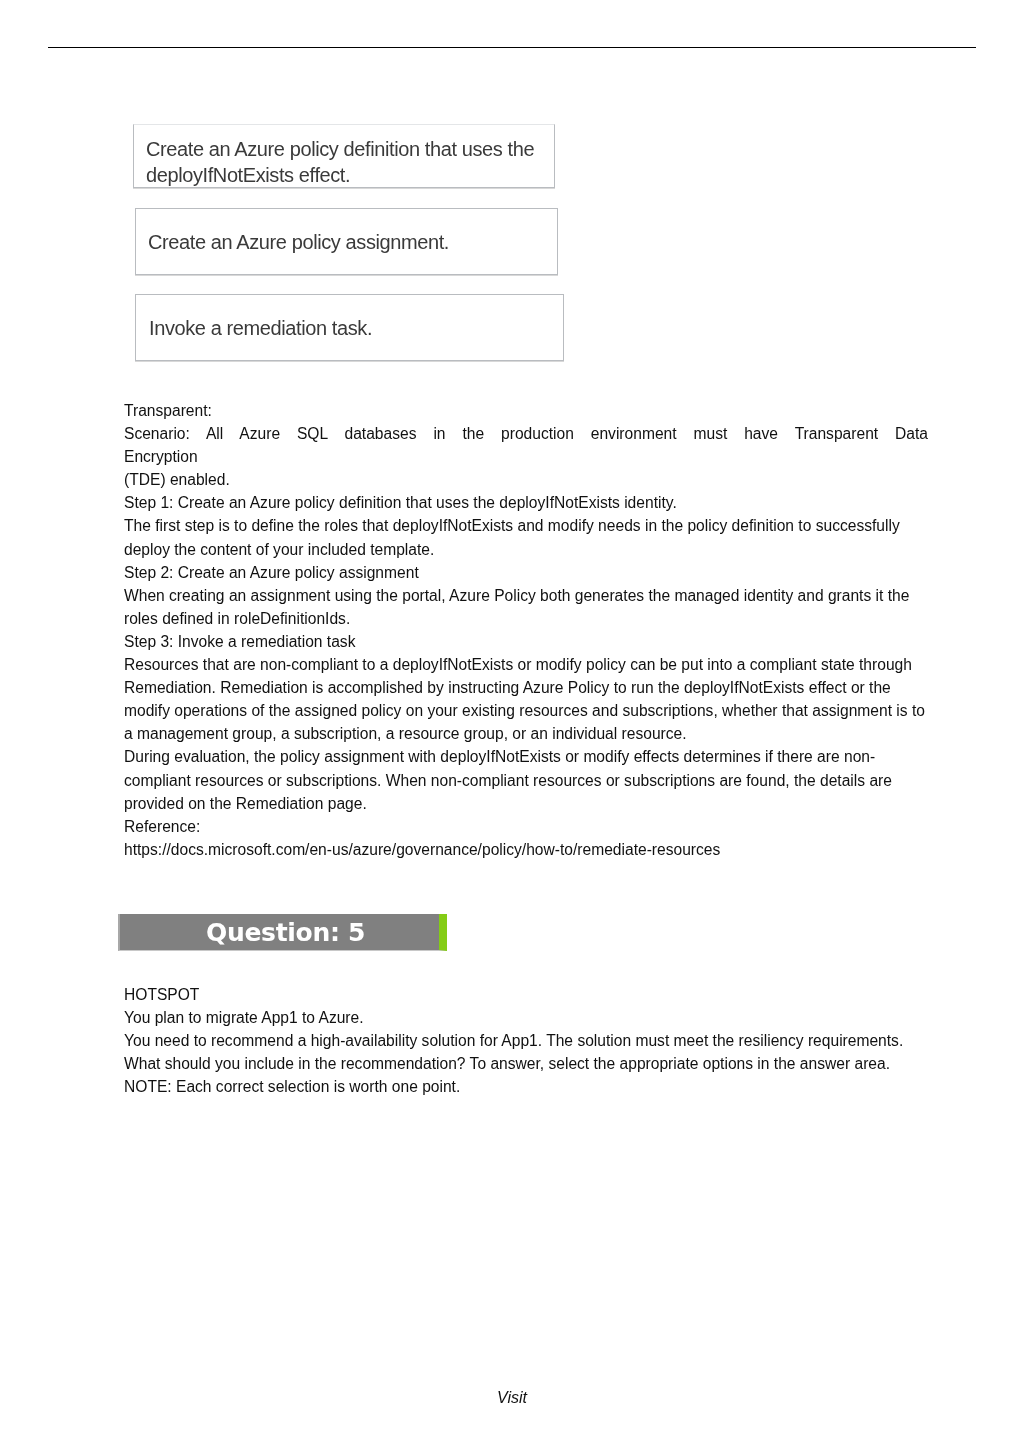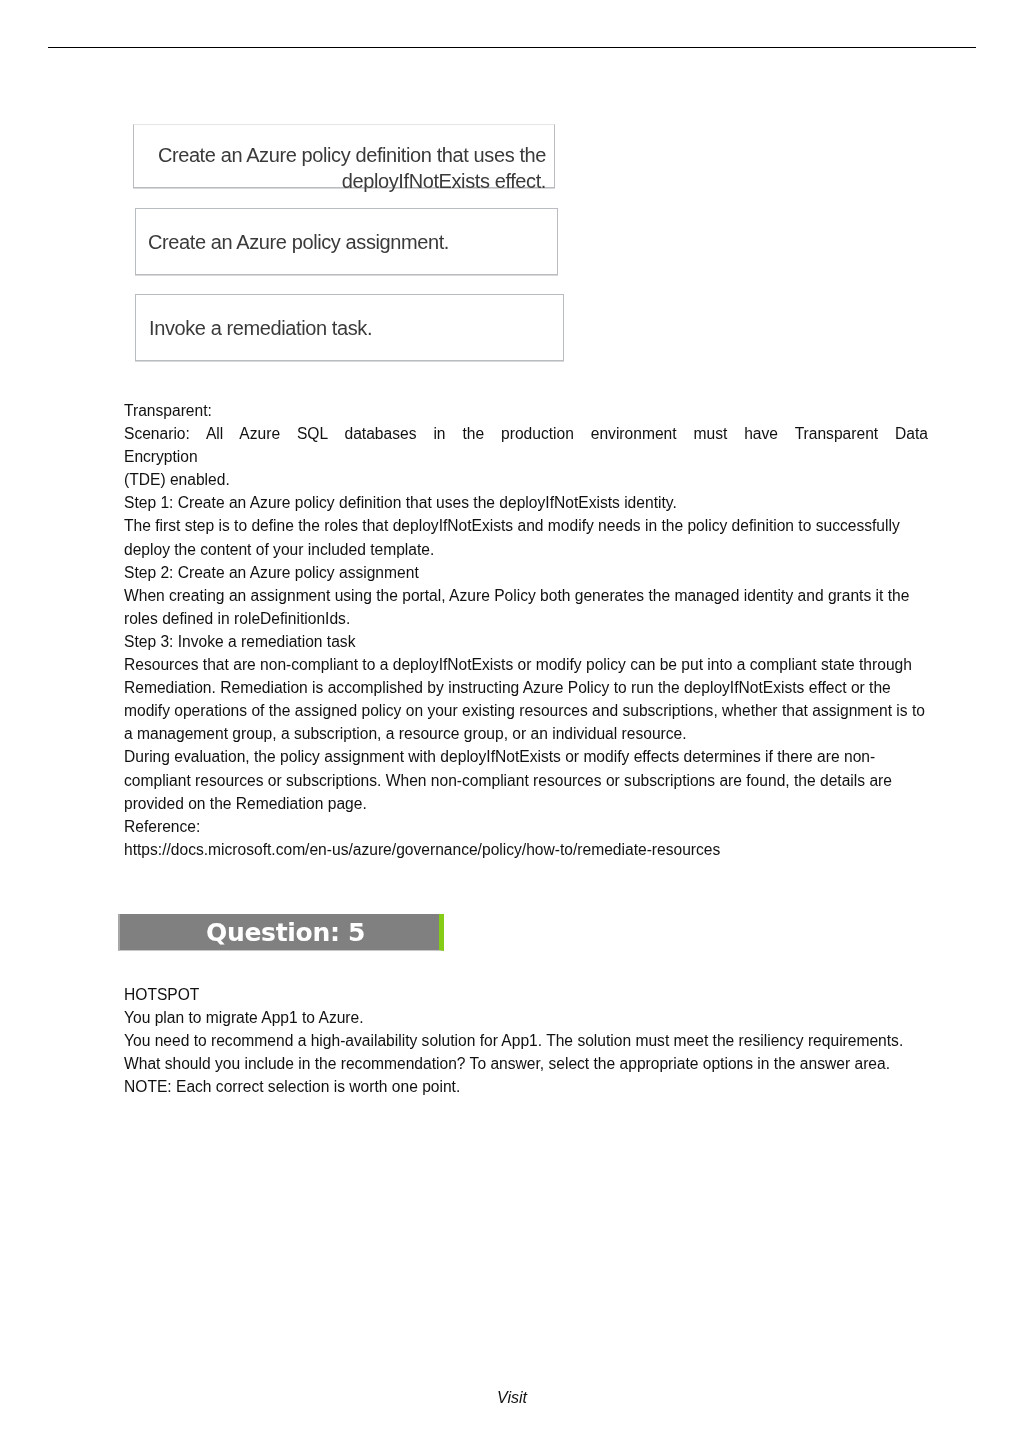--- a/index.html
+++ b/index.html
@@ -1,29 +1,29 @@
 <!DOCTYPE html>
 <html><head>
   <meta charset="utf-8">
   <style>
     html, body { margin: 0; padding: 0; background: #ffffff; }
     body { width: 1024px; height: 1448px; position: relative; overflow: hidden; font-family: "Liberation Sans", sans-serif; color: #000; }
     .top-rule { position: absolute; left: 48px; top: 47px; width: 928px; height: 0; border-top: 1.5px solid #000; }
     .answer-box { position: absolute; background: #fff; border: 1.5px solid #b9bcc0; box-shadow: 0 1px 0 #d8d8d8; color: #3a3a3a; font-family: "Liberation Sans", sans-serif; font-size: 20px; letter-spacing: -0.4px; line-height: 26px; }
     .box1 { left: 133px; top: 124px; width: 420px; height: 62px; border-top-color: #e4e6e8; }
-    .box1 .t { position: absolute; left: 12px; top: 17px; width: 400px; text-align: right; }
+    .box1 .t { position: absolute; left: 12px; top: 11px; width: 400px; }
     .box2 { left: 135px; top: 208px; width: 421px; height: 65px; }
     .box2 .t { position: absolute; left: 12px; top: 20px; }
     .box3 { left: 135px; top: 294px; width: 419px; height: 65px; padding-left: 8px; }
     .box3 .t { position: absolute; left: 13px; top: 20px; }
     .body-text { position: absolute; left: 124px; width: 804px; font-family: "Liberation Sans", sans-serif; font-size: 15.6px; line-height: 23.1px; color: #111; }
     .body-text p { margin: 0; }
     .justify { text-align: justify; text-align-last: justify; }
     .explanation { top: 399px; }
-    .question-banner { position: absolute; left: 118px; top: 914px; width: 319px; height: 36px; background: #808080; border-left: 2px solid #a8a8a8; border-right: 5px solid #84cc16; border-bottom: 1px solid #c8c8c8; }
+    .question-banner { position: absolute; left: 118px; top: 914px; width: 319px; height: 36px; background: #808080; border-left: 2px solid #a8a8a8; border-right: 8px solid #84cc16; border-bottom: 1px solid #c8c8c8; }
     .question-banner span { position: absolute; left: 86px; top: 1px; font-family: "DejaVu Sans", sans-serif; font-weight: bold; font-size: 25px; color: #fff; letter-spacing: -0.3px; line-height: 36px; }
     .question { top: 983px; }
     .footer { position: absolute; left: 0; width: 1024px; top: 1389px; text-align: center; font-family: "Liberation Sans", sans-serif; font-style: italic; font-size: 16px; color: #111; }
   </style>
 </head>
 <body>
 
 <div class="top-rule"></div>
 
 <div class="answer-box box1">

